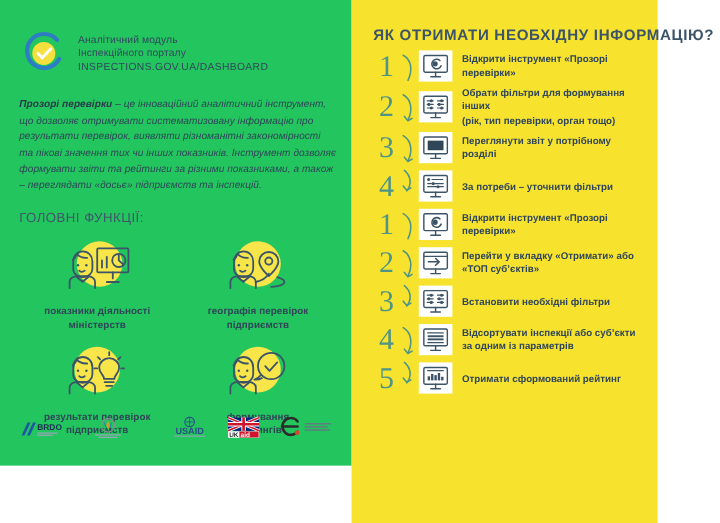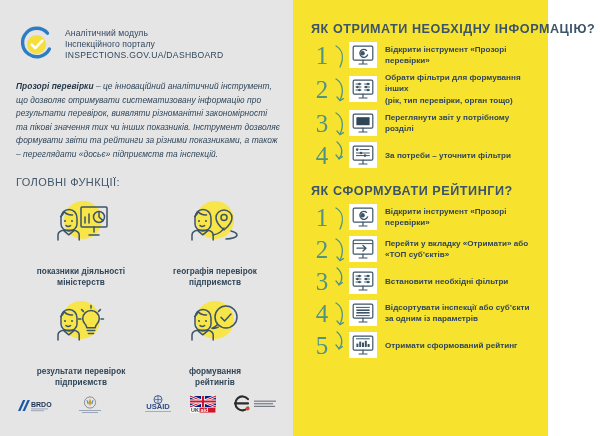--- a/index.html
+++ b/index.html
@@ -7,22 +7,22 @@
     width:600px;height:436px;
     background:#ffffff;
     font-family:"Liberation Sans","DejaVu Sans",sans-serif;
     overflow:hidden;
     position:relative;
   }
   .page{position:relative;width:600px;height:436px;background:#fff;}
 
   
   .left{
-    position:absolute;left:0;top:0;width:293px;height:436px;
-    background:#e5e5e5;box-sizing:border-box;padding:20px 13px 0 16px;
+    position:absolute;left:0;top:0;width:293px;height:388px;
+    background:#22c55e;box-sizing:border-box;padding:20px 13px 0 16px;
   }
   .brand{display:flex;align-items:center;gap:9px;margin-top:4px;}
   .brand-logo{width:40px;height:40px;flex:0 0 40px;position:relative;}
   .brand-text{line-height:1.28;color:#31475e;font-size:8.6px;letter-spacing:.1px;}
   .brand-text .l3{letter-spacing:.3px;font-size:8.6px;}
 
   .intro{
     margin-top:16px;color:#2f4558;font-size:8.4px;line-height:1.62;
     letter-spacing:.05px;text-align:left;font-style:italic;
   }
@@ -32,21 +32,21 @@
     margin-top:14px;color:#41566b;font-size:11px;letter-spacing:.4px;
   }
 
   .fn-grid{
     margin-top:6px;display:grid;grid-template-columns:1fr 1fr;
     gap:6px 4px;
   }
   .fn-cell{display:flex;flex-direction:column;align-items:center;}
   .fn-ico{width:72px;height:56px;position:relative;}
   .fn-label{
-    margin-top:16px;text-align:center;color:#2f4558;font-size:8.2px;
+    margin-top:4px;text-align:center;color:#2f4558;font-size:8.2px;
     font-weight:bold;line-height:1.35;letter-spacing:.05px;
   }
 
   .footer-logos{
     position:absolute;left:16px;right:13px;bottom:22px;
     display:flex;align-items:center;justify-content:space-between;
   }
   .fl-group{display:flex;align-items:flex-end;gap:13px;}
 
   
@@ -345,21 +345,20 @@
             <path d="M4.4 8h13M4.4 10.6h13" stroke="#3C5468" stroke-width="1" stroke-linecap="round"></path>
             <circle cx="9" cy="8" r="1.3" fill="#3C5468"></circle>
               <circle cx="13" cy="10.6" r="1.3" fill="#3C5468"></circle>
           </svg>
         </div>
         <div class="stxt">За потреби – уточнити фільтри</div>
       </div>
 
     </div>
 
-    <h2 class="sec-title second">ЯК СФОРМУВАТИ РЕЙТИНГИ?</h2>
     <div class="steps">
 
       <div class="step">
         <div class="num">1</div>
         <div class="arrow">
           <svg width="16" height="30" viewBox="0 0 16 30">
               <path d="M3 6c7 4 8 12 4 21" fill="none" stroke="#4F9485" stroke-width="1.3" stroke-linecap="round"></path>
             </svg>
         </div>
         <div class="tile">

